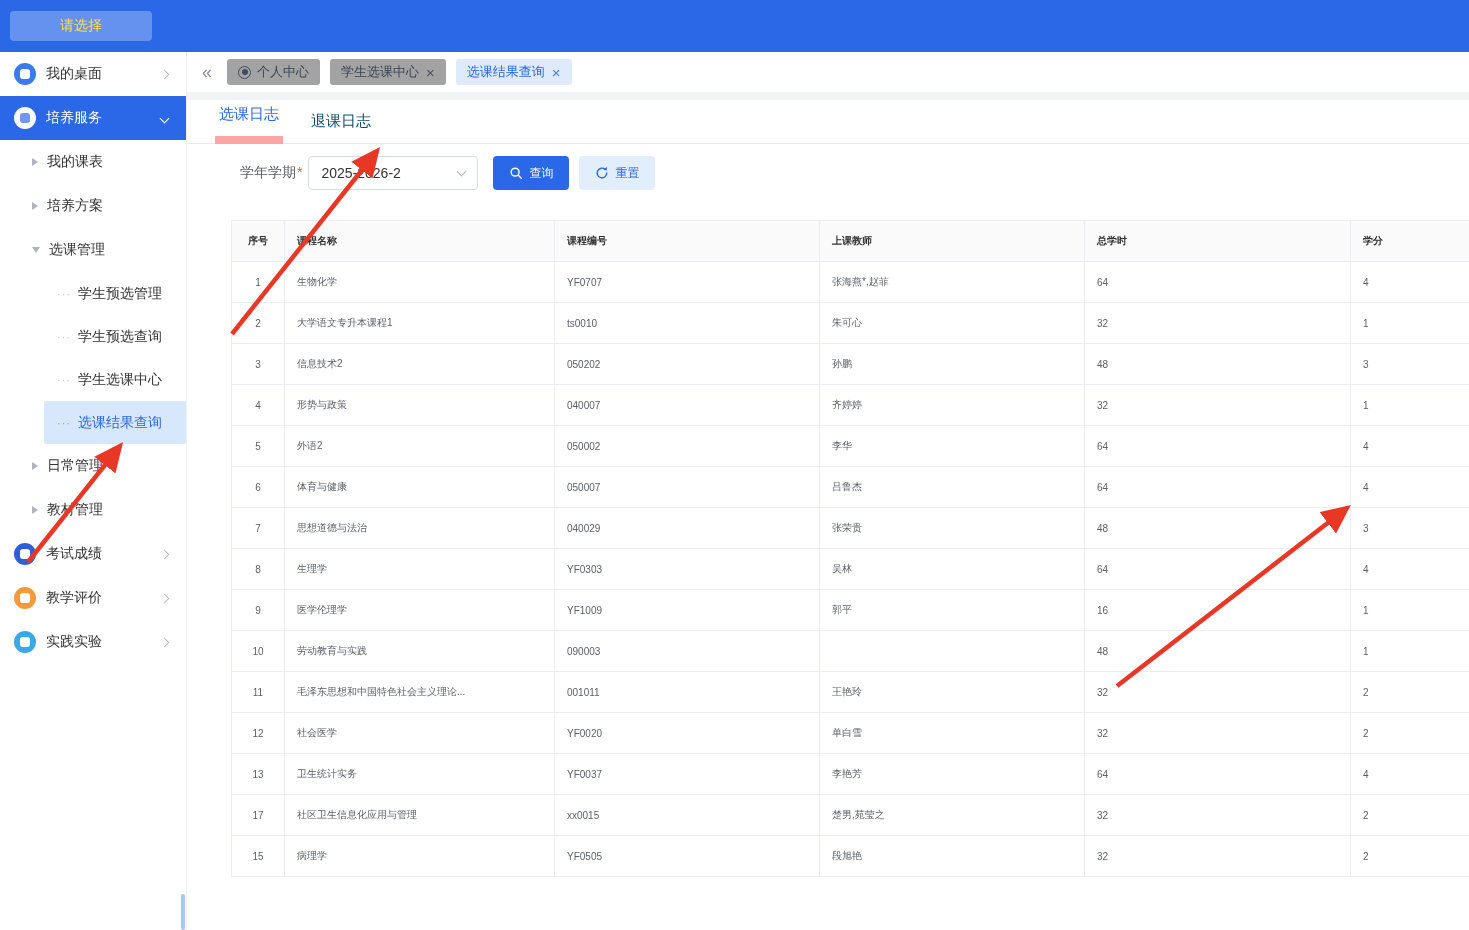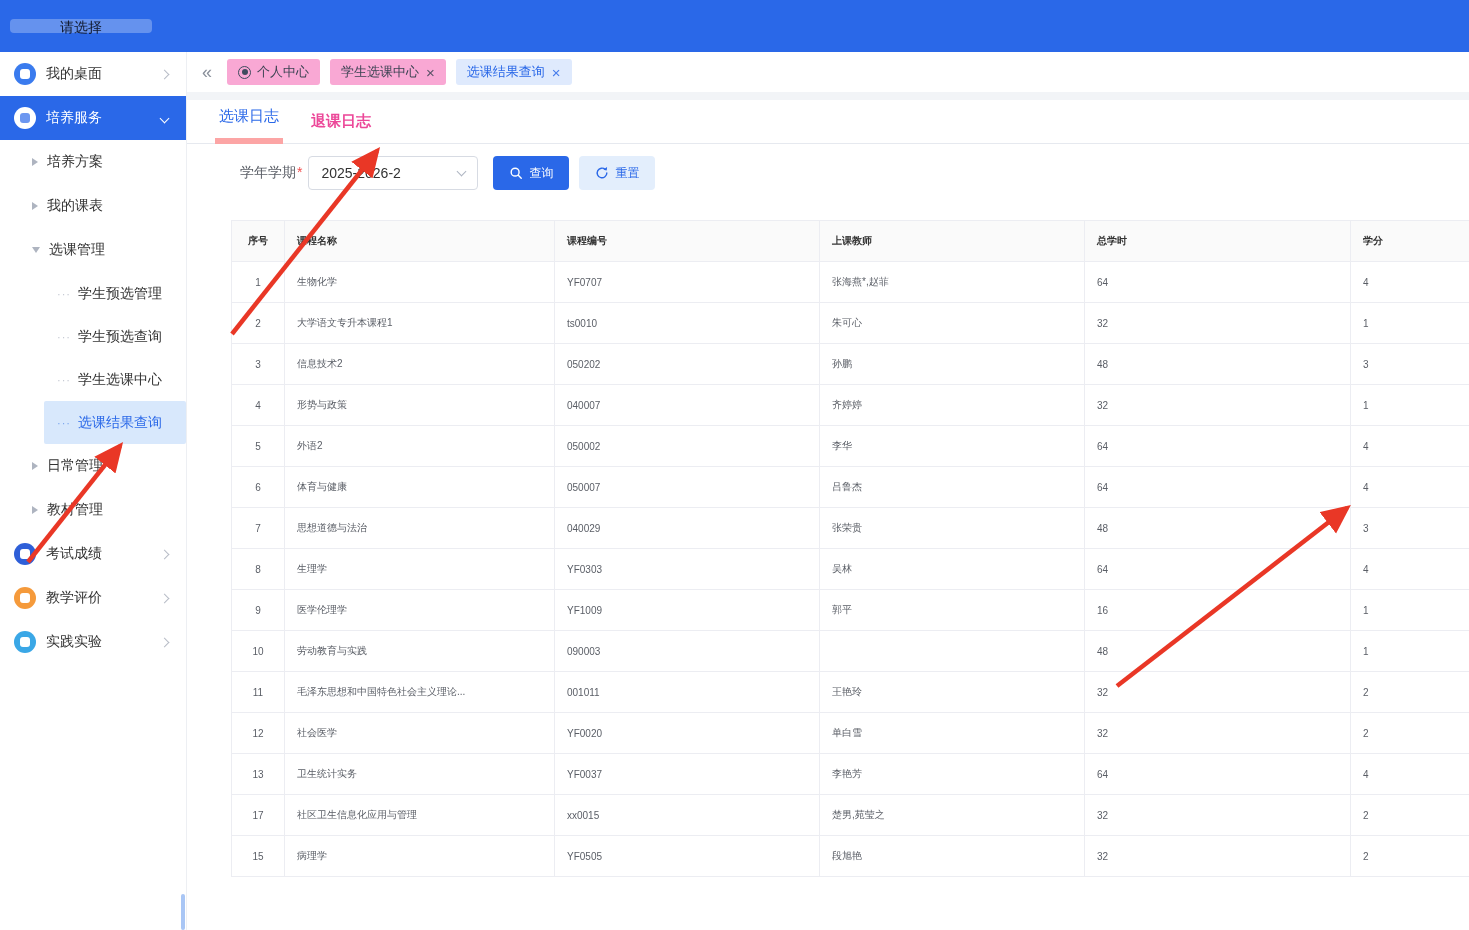--- a/index.html
+++ b/index.html
@@ -8,21 +8,21 @@
 
   
   .topbar { height:52px; background:#2a68e8; color:#fff; display:flex; align-items:center; justify-content:space-between; padding:0 10px 0 10px; }
   .brand { display:flex; align-items:center; }
   .logo { width:38px; height:38px; display:flex; align-items:center; justify-content:center; margin-right:6px; }
   .brand-text { display:flex; flex-direction:column; line-height:1; }
   .brand-name { font-size:20px; font-weight:bold; letter-spacing:1px; }
   .brand-sub { font-size:8px; letter-spacing:2.5px; opacity:.9; margin-top:3px; }
   .brand-divider { width:2px; height:18px; background:rgba(255,255,255,.85); margin:0 12px 0 16px; }
   .app-name { font-size:18px; font-weight:bold; letter-spacing:2px; }
-  .user-select { width:142px; height:14px; border:none; border-radius:4px; background:rgba(255,255,255,.28); color:#0f172a; font-size:14px; cursor:pointer; margin-right:4px; font-family:inherit; }
+  .user-select { width:142px; height:30px; border:none; border-radius:4px; background:rgba(255,255,255,.28); color:#fde047; font-size:14px; cursor:pointer; margin-right:4px; font-family:inherit; }
 
   
   .layout { display:flex; height:878px; }
   .sidebar { width:187px; flex:none; background:#fff; border-right:1px solid #edeff3; padding-top:0; position:relative; }
   .menu { display:flex; flex-direction:column; }
   .mi { display:flex; align-items:center; cursor:pointer; color:#333; }
   .mi.level0 { height:44px; padding:0 14px; gap:10px; }
   .mi.level1 { height:44px; padding-left:32px; gap:9px; }
   .mi.level2 { height:43px; margin-left:44px; padding-left:13px; gap:7px; }
   .mi-icon { width:22px; height:22px; border-radius:50%; position:relative; flex:none; }
@@ -40,31 +40,31 @@
   .dots { color:#c4c8d2; font-size:11px; letter-spacing:1px; flex:none; }
   .mi.level2.active { background:#d8e8fc; color:#2a68e8; border-radius:2px; }
   .mi.level2.active .dots { color:#7ba6ee; }
   .sidebar-scrollbar { position:absolute; right:1px; bottom:0; width:4px; height:36px; background:#a9c6f5; border-radius:2px; cursor:pointer; }
 
   
   .main { flex:1; min-width:0; display:flex; flex-direction:column; background:#fff; }
   .tabstrip { height:40px; display:flex; align-items:center; gap:10px; padding:0 10px; background:#fff; }
   .collapse { color:#8a909b; font-size:18px; cursor:pointer; padding:0 5px; line-height:1; }
   .tabs { display:flex; gap:10px; align-items:center; }
-  .tab { display:flex; align-items:center; gap:6px; height:26px; padding:0 11px; background:#f9a8d4; border-radius:3px; font-size:13px; color:#3c4353; cursor:pointer; }
+  .tab { display:flex; align-items:center; gap:6px; height:26px; padding:0 11px; background:#a3a3a3; border-radius:3px; font-size:13px; color:#3c4353; cursor:pointer; }
   .tab.active { background:#dfeafd; color:#2a68e8; }
   .tab-ic { width:13px; height:13px; border:1.5px solid #3f4b5e; border-radius:50%; position:relative; flex:none; }
   .tab-ic::after { content:""; position:absolute; left:2.5px; top:2.5px; right:2.5px; bottom:2.5px; background:#3f4b5e; border-radius:50%; }
   .tab-close { font-size:15px; line-height:1; opacity:.85; margin-left:1px; cursor:pointer; }
   .gap-band { height:8px; background:#f2f4f7; }
 
   .panel { flex:1; display:flex; flex-direction:column; background:#fff; }
   .log-tabs { display:flex; gap:24px; padding:0 28px; height:44px; align-items:flex-end; border-bottom:1px solid #e6e9ef; }
-  .ltab { padding:0 4px 12px; font-size:15px; color:#ec4899; cursor:pointer;font-weight:bold; }
-  .ltab.active { color:#2a68e8; border-bottom:6px solid #fca5a5; margin-bottom:-1px; font-weight:500; }
+  .ltab { padding:0 4px 12px; font-size:15px; color:#0c4a6e; cursor:pointer; }
+  .ltab.active { color:#2a68e8; border-bottom:8px solid #fca5a5; margin-bottom:-1px; font-weight:500; }
 
   .filterbar { display:flex; align-items:center; padding:12px 28px 22px; }
   .f-label { color:#5a5e66; font-size:14px; margin-left:25px; }
   .req { color:#f24d4d; margin-left:1px; }
   .select { width:170px; height:34px; border:1px solid #d7dbe3; border-radius:4px; background:#fff; display:flex; align-items:center; justify-content:space-between; padding:0 12px; margin-left:6px; cursor:pointer; }
   .select-value { font-size:14px; color:#333; }
   .select-caret { width:7px; height:7px; border-right:1.4px solid #aeb5c2; border-bottom:1.4px solid #aeb5c2; transform:rotate(45deg); margin-top:-3px; }
   .btn { height:34px; border:none; border-radius:4px; display:inline-flex; align-items:center; gap:6px; font-size:12px; cursor:pointer; padding:0 16px; font-family:inherit; }
   .btn-primary { background:#2a68e8; color:#fff; margin-left:15px; }
   .btn-light { background:#e3eefc; color:#2a68e8; margin-left:10px; }
@@ -100,25 +100,25 @@
             <span class="mi-label">我的桌面</span>
             <span class="chev right"></span>
           </div>
           <div class="mi level0 active0">
             <span class="mi-icon" style="background: rgb(255, 255, 255);"></span>
             <span class="mi-label">培养服务</span>
             <span class="chev down"></span>
           </div>
           <div class="mi level1">
             <span class="tri collapsed"></span>
+            <span class="mi-label">我的课表</span>
+          </div>
+          <div class="mi level1">
+            <span class="tri collapsed"></span>
             <span class="mi-label">培养方案</span>
-          </div>
-          <div class="mi level1">
-            <span class="tri collapsed"></span>
-            <span class="mi-label">我的课表</span>
           </div>
           <div class="mi level1">
             <span class="tri expanded"></span>
             <span class="mi-label">选课管理</span>
           </div>
           <div class="mi level2">
             <span class="dots">···</span>
             <span class="mi-label">学生预选管理</span>
           </div>
           <div class="mi level2">

